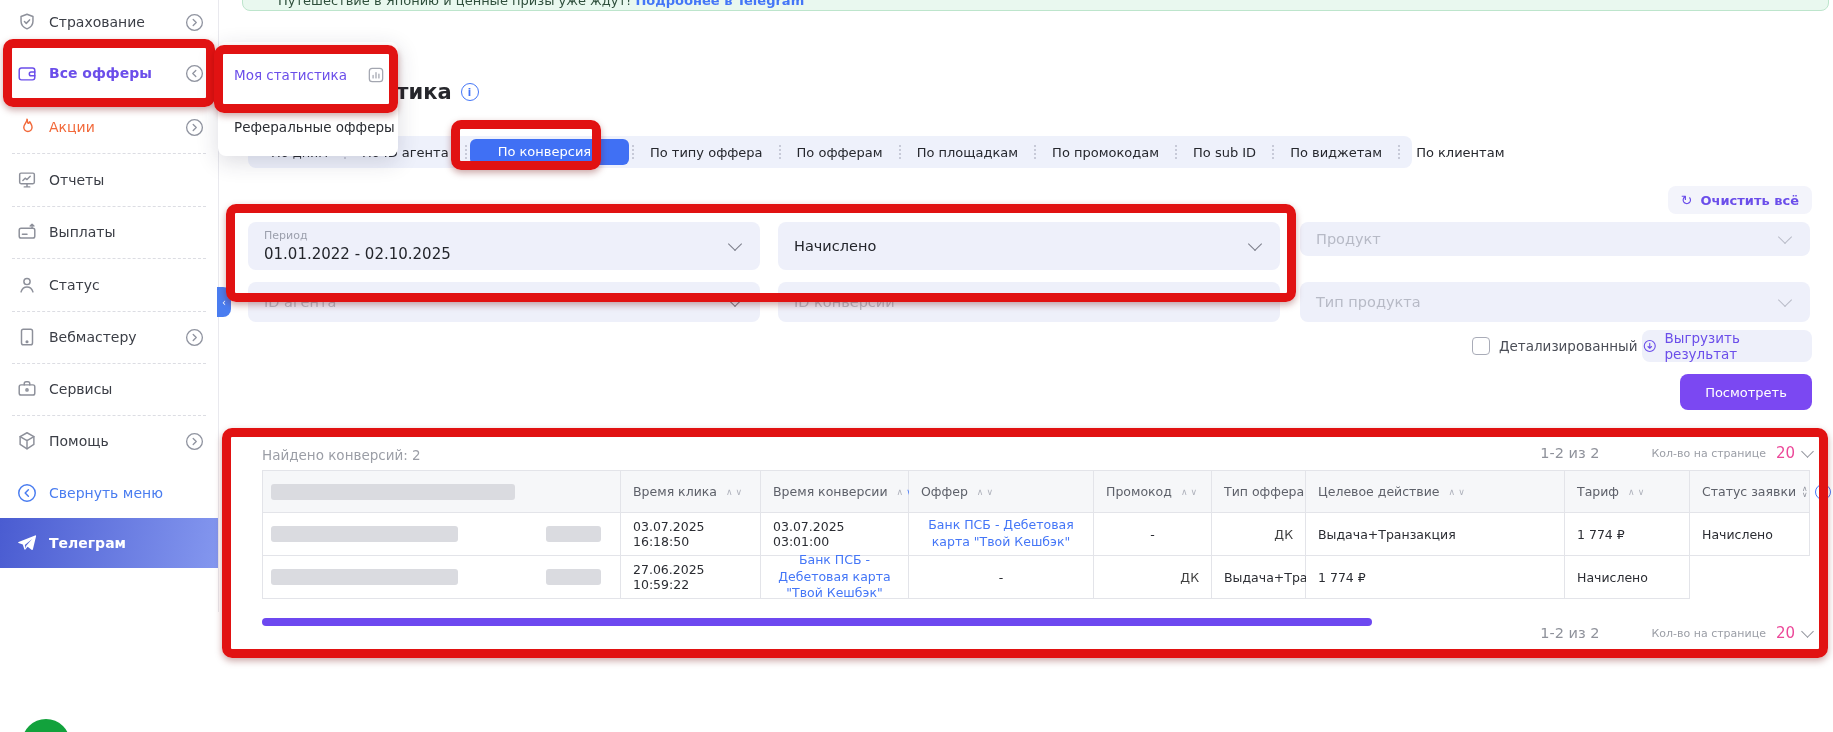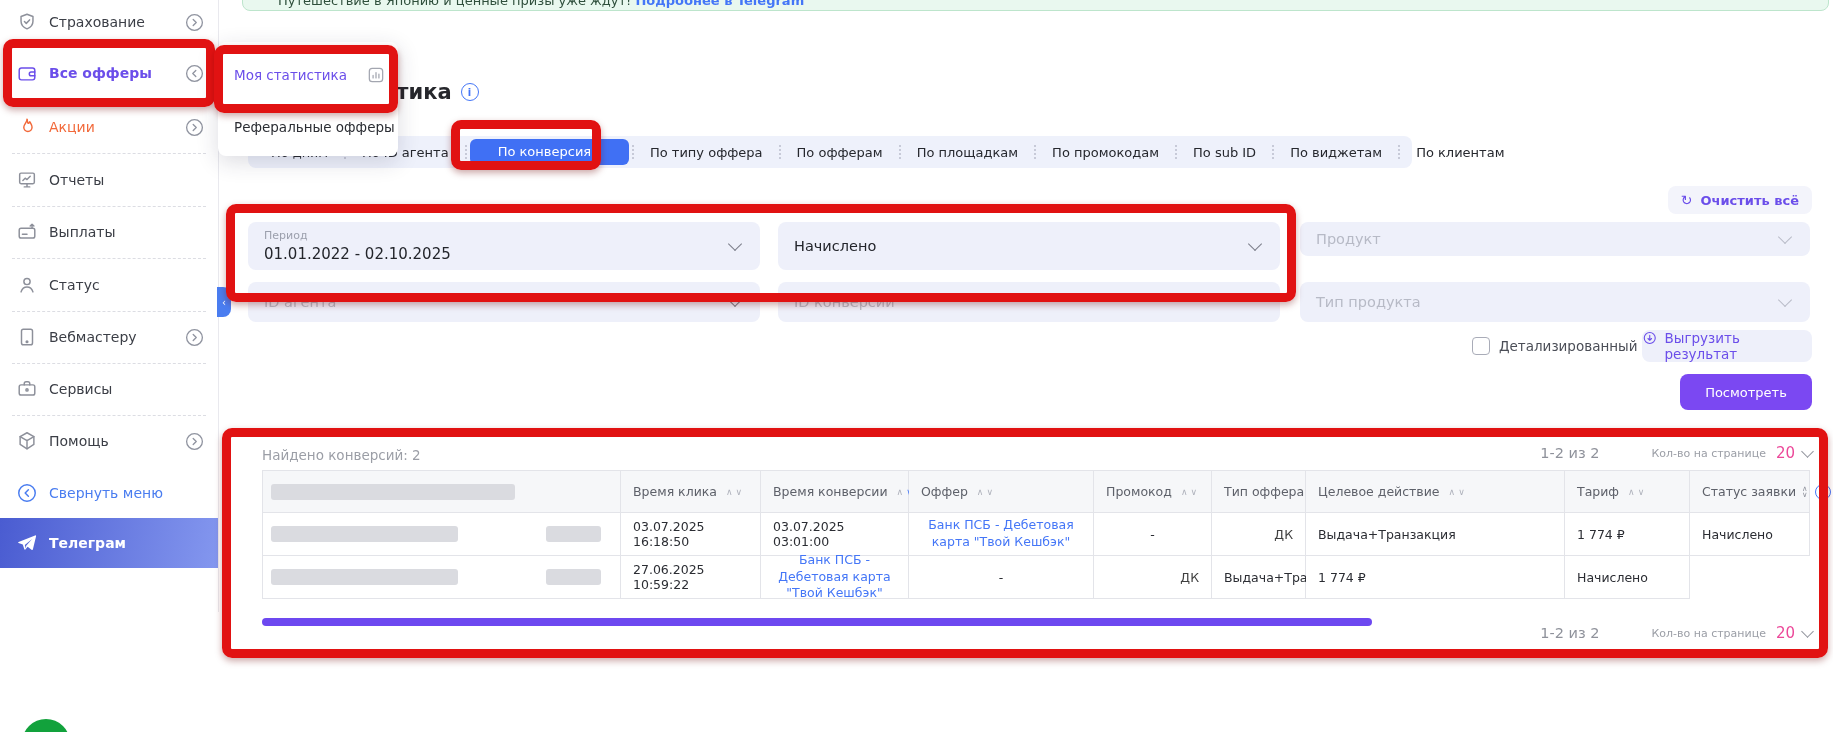--- a/index.html
+++ b/index.html
@@ -54,21 +54,21 @@
   .f-single{position:absolute;left:16px;top:0;bottom:0;display:flex;align-items:center;font-size:14.5px;color:#23252b;}
   .f-ph{color:#b7bac6 !important;}
   .chev{position:absolute;right:20px;top:50%;width:9px;height:9px;margin-top:-7px;
         border-right:1.8px solid #7b7e8a;border-bottom:1.8px solid #7b7e8a;transform:rotate(45deg);}
   .chev.light{border-color:#b9bcc8;}
 
   #detail-row{position:absolute;left:1472px;top:337px;display:flex;align-items:center;z-index:3;}
   #detail-checkbox{width:18px;height:18px;border:1.6px solid #a9acb8;border-radius:4px;background:#fff;box-sizing:border-box;cursor:pointer;}
   #detail-label{margin-left:9px;font-size:13.5px;color:#4b4e57;white-space:nowrap;}
   #export-btn{position:absolute;left:1642px;top:330px;width:170px;height:32px;background:#eef0fa;border-radius:8px;
-          display:flex;justify-content:center;color:#6b4eea;font-size:13.5px;cursor:pointer;z-index:3;}
+          display:flex;align-items:center;justify-content:center;color:#6b4eea;font-size:13.5px;cursor:pointer;z-index:3;}
   #export-btn svg{width:16px;height:16px;margin-right:7px;}
   #view-btn{position:absolute;left:1680px;top:374px;width:132px;height:36px;background:#7b48f2;border-radius:8px;
           color:#fff;font-size:13px;display:flex;align-items:center;justify-content:center;cursor:pointer;z-index:3;}
 
   
   #found-label{position:absolute;left:262px;top:447px;font-size:13.5px;color:#9b9ea6;z-index:3;}
   .pagi{position:absolute;right:21px;display:flex;align-items:center;z-index:3;}
   .pagi .range{font-size:14.5px;color:#8f929b;margin-right:52px;}
   .pagi .pp-label{font-size:11px;color:#9b9ea6;margin-right:10px;}
   .pagi .pp-val{font-size:15px;color:#ec4899;}

